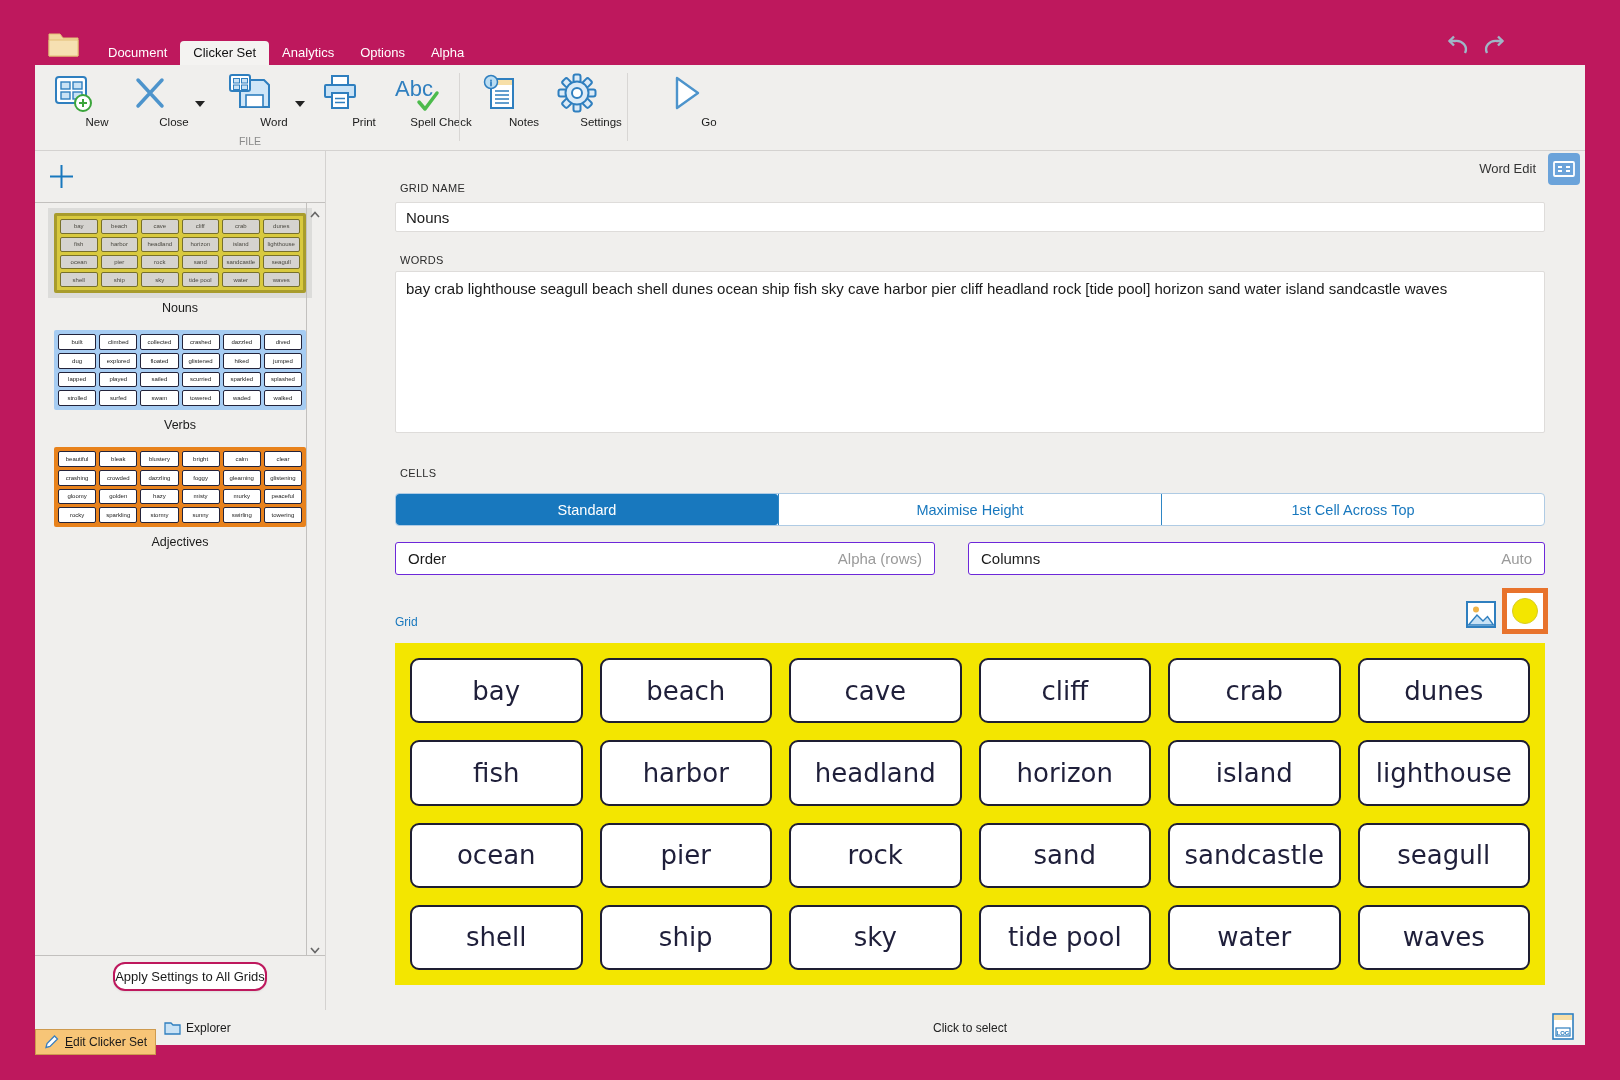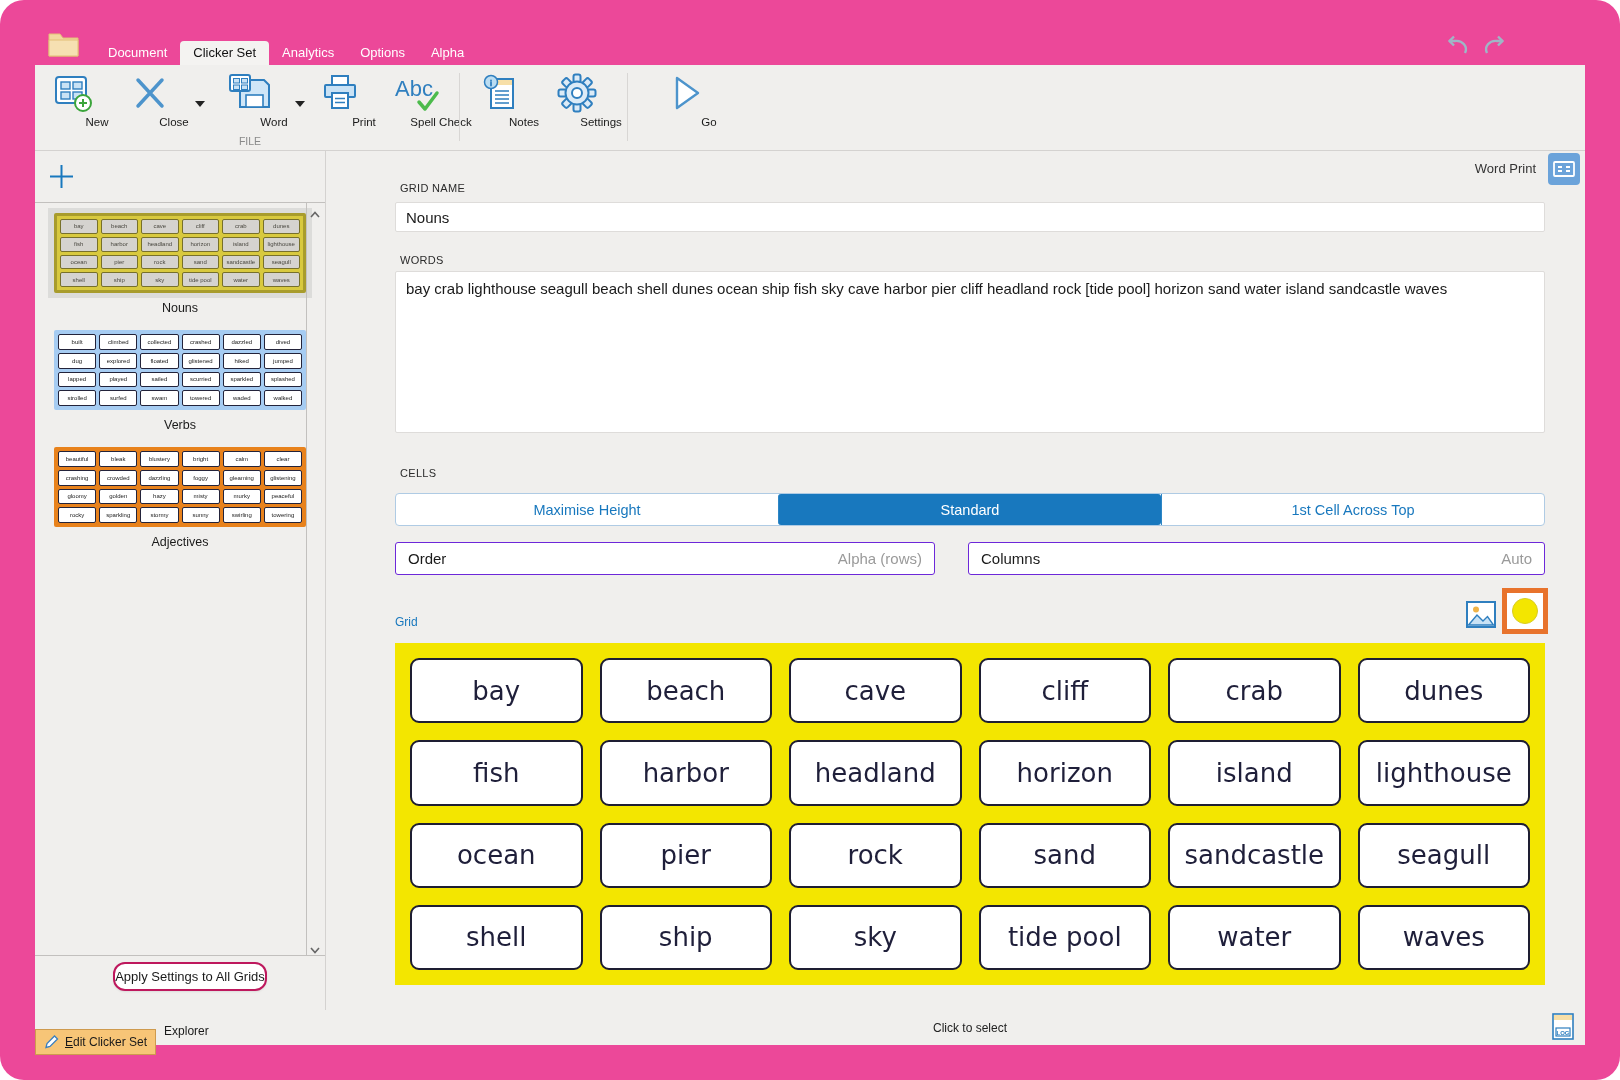--- a/index.html
+++ b/index.html
@@ -1,17 +1,17 @@
 <!DOCTYPE html>
 <html><head>
 <meta charset="utf-8">
 <style>
   html,body{margin:0;padding:0;}
-  .canvas{position:relative;width:1620px;height:1080px;background:#ec4899;
-    font-family:"Liberation Sans",sans-serif;overflow:hidden;color:#1a1a1a;border-radius:24px;}
+  .canvas{position:relative;width:1620px;height:1080px;background:#be185d;
+    font-family:"Liberation Sans",sans-serif;overflow:hidden;color:#1a1a1a;}
   
   .tb-folder{position:absolute;left:48px;top:30px;}
   .titletabs{position:absolute;left:95px;top:43px;height:22px;display:flex;align-items:flex-end;}
   .titletab{padding:4px 13px 5px;color:#fff;font-size:13px;cursor:default;}
   .titletab.active{background:#F4F3F1;color:#111;border-radius:4px 4px 0 0;}
   .undo-redo{position:absolute;right:110px;top:34px;display:flex;gap:12px;}
   
   .window{position:absolute;left:35px;top:65px;width:1550px;height:980px;background:#F0EFED;}
   
   .toolbar{position:absolute;left:0;top:0;width:1550px;height:85px;border-bottom:1px solid #D4D2D0;}
@@ -44,21 +44,21 @@
   .thumb-grid.theme-orange{background:#E8821C;}
   .thumb-label{text-align:center;font-size:12.5px;color:#1a1a1a;padding:3px 0 4px;}
   .apply-btn{position:absolute;left:78px;top:897px;width:150px;height:25px;background:#fff;
     border:2px solid #be185d;border-radius:12px;font-size:13px;display:flex;align-items:center;
     justify-content:center;box-shadow:0 1px 2px rgba(0,0,0,.08);}
   
   .bottombar{position:absolute;left:0;top:945px;width:1550px;height:35px;display:flex;align-items:center;}
   .edit-tab{display:flex;align-items:center;gap:5px;background:#F7C577;border:1px solid #CE9A4E;
     padding:3px 8px;font-size:12px;height:18px;margin-top:28px;}
   .edit-tab .txt::first-letter{text-decoration:underline;}
-  .explorer-tab{display:flex;align-items:center;gap:5px;padding:3px 8px;font-size:12px;height:18px;flex-direction:column;}
+  .explorer-tab{display:flex;align-items:center;gap:5px;padding:3px 8px;font-size:12px;height:18px;}
   .status-text{position:absolute;left:360px;width:1150px;text-align:center;font-size:12px;color:#222;}
   .log-btn{position:absolute;left:1517px;top:3px;}
   
   .wordbank-row{position:absolute;left:1280px;top:88px;width:265px;height:32px;}
   .wordbank-label{position:absolute;right:44px;top:8px;font-size:13px;color:#333;}
   .wordbank-btn{position:absolute;right:0;top:0;width:32px;height:32px;background:#6BA3DA;
     border-radius:4px;display:flex;align-items:center;justify-content:center;}
   .sec-label{position:absolute;font-size:11px;color:#2b2b2b;letter-spacing:.3px;}
   .text-input{position:absolute;left:360px;width:1150px;background:#fff;border:1px solid #DEDCDA;
     border-radius:2px;box-sizing:border-box;font-size:15px;color:#1a1a1a;display:flex;align-items:center;
@@ -310,39 +310,39 @@
               <path d="M2 7 L6 2.5 L10 7" fill="none" stroke="#666" stroke-width="1.6"></path>
             </svg></span>
         <span class="chev" style="bottom:4px"><svg width="12" height="10" viewBox="0 0 12 10">
               <path d="M2 3 L6 7.5 L10 3" fill="none" stroke="#666" stroke-width="1.6"></path>
             </svg></span>
       </div>
     </div>
     <div class="apply-btn">Apply Settings to All Grids</div>
 
     <div class="wordbank-row">
-      <span class="wordbank-label">Word Print</span>
+      <span class="wordbank-label">Word Edit</span>
       <span class="wordbank-btn">
         <svg width="22" height="18" viewBox="0 0 22 18">
             <rect x="1" y="2" width="20" height="14" rx="1" fill="none" stroke="#fff" stroke-width="1.8"></rect>
             <path d="M5 7h4 M13 7h4 M5 11h4 M13 11h4" stroke="#fff" stroke-width="1.8"></path>
           </svg>
       </span>
     </div>
 
     <span class="sec-label" style="left:365px;top:117px">GRID NAME</span>
     <div class="text-input" style="top:137px;height:30px">Nouns</div>
 
     <span class="sec-label" style="left:365px;top:189px">WORDS</span>
     <div class="words-box">bay crab lighthouse seagull beach shell dunes ocean ship fish sky cave harbor pier cliff headland rock [tide pool] horizon sand water island sandcastle waves</div>
 
     <span class="sec-label" style="left:365px;top:402px">CELLS</span>
     <div class="segmented">
+      <div class="seg selected">Standard</div>
       <div class="seg">Maximise Height</div>
-      <div class="seg selected">Standard</div>
       <div class="seg">1st Cell Across Top</div>
     </div>
 
     <div class="kv-field" style="left:360px;width:540px">
       <span>Order</span>
       <span class="val">Alpha (rows)</span>
     </div>
     <div class="kv-field" style="left:933px;width:577px">
       <span>Columns</span>
       <span class="val">Auto</span>

